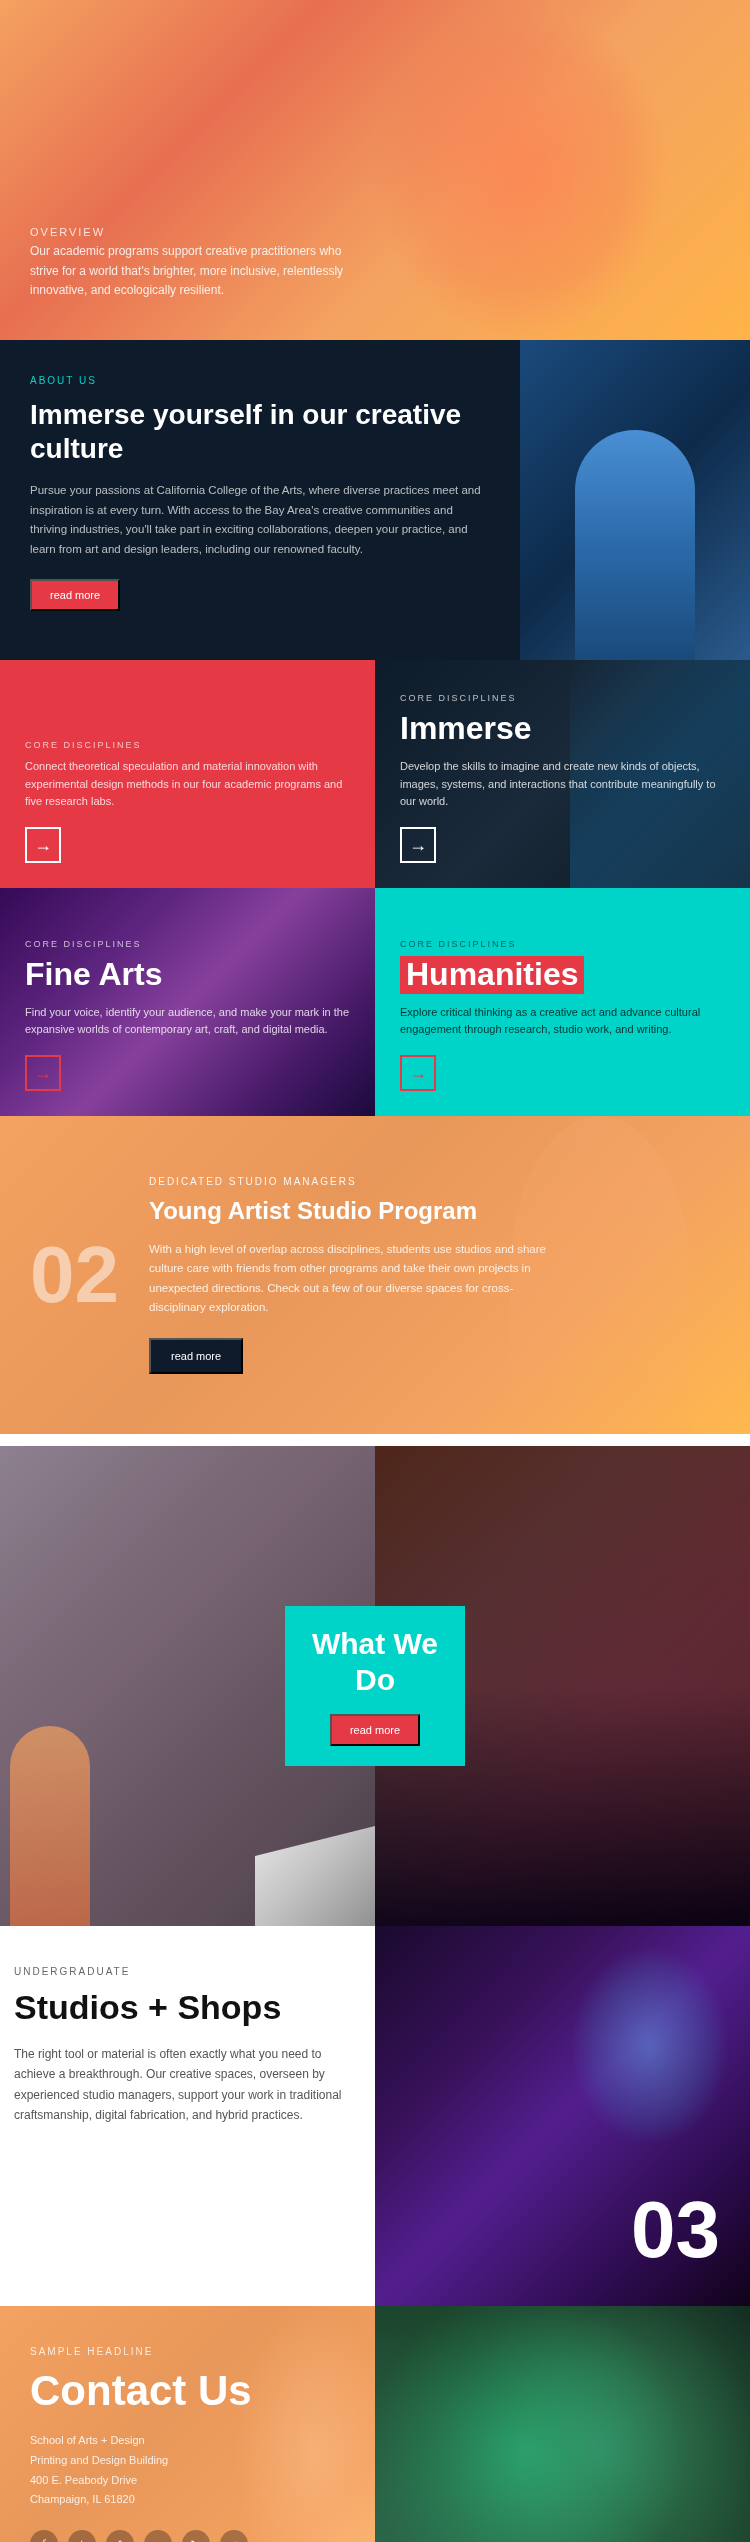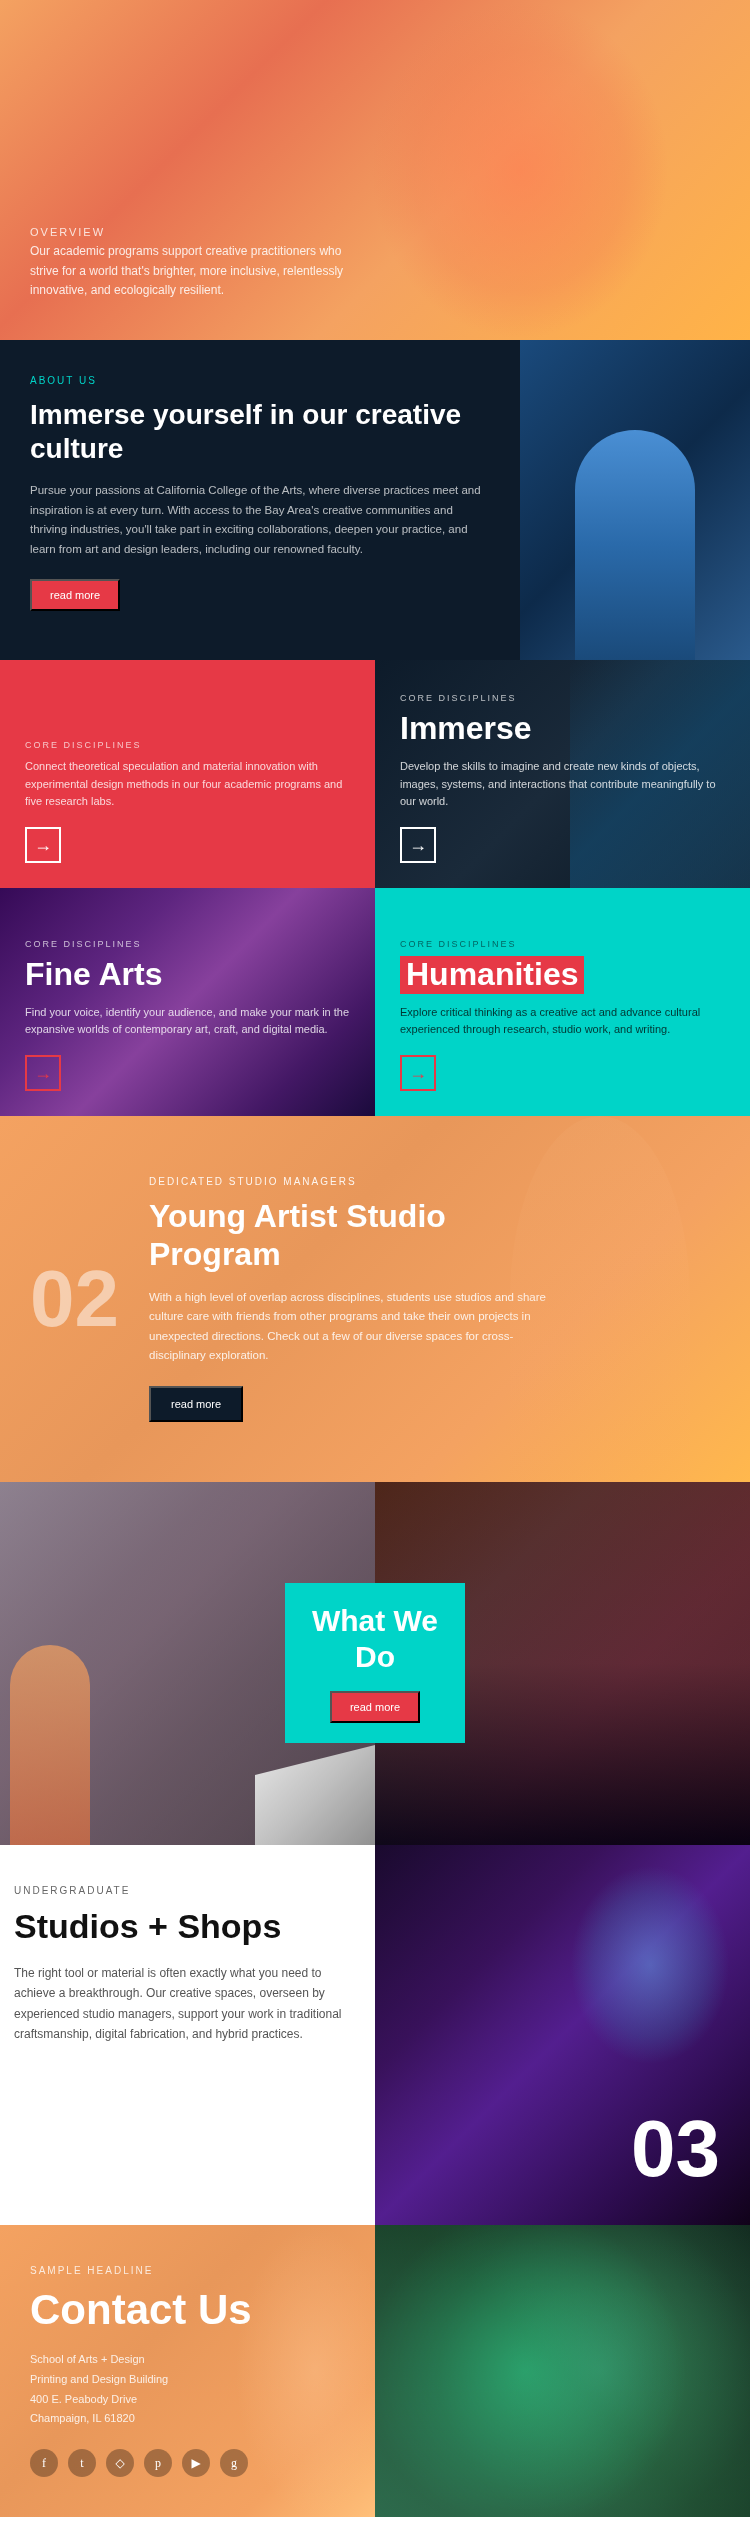--- a/index.html
+++ b/index.html
@@ -256,21 +256,21 @@
     .studio-content { max-width: 400px; }
     .studio-overline {
       font-size: 10px;
       letter-spacing: 2px;
       color: rgba(255,255,255,0.9);
       text-transform: uppercase;
       margin-bottom: 10px;
       font-family: Arial, sans-serif;
     }
     .studio-title {
-      font-size: 32px;
+      font-size: 24px;
       font-weight: 700;
       color: #fff;
       line-height: 1.2;
       margin-bottom: 14px;
       font-family: Arial, sans-serif;
     }
     .studio-desc {
       font-size: 11.5px;
       color: rgba(255,255,255,0.85);
       line-height: 1.7;
@@ -283,24 +283,25 @@
       color: #fff;
       font-size: 11px;
       padding: 10px 20px;
       font-family: Arial, sans-serif;
       cursor: pointer;
     }
 
     
     .what-section {
       width: 750px;
-      height: 363px;
+      height: 480px;
       display: grid;
       grid-template-columns: 1fr 1fr;
       position: relative;
+      margin-top: 12px;
     }
     .what-left {
       position: relative;
       overflow: hidden;
       background: #1a0a1e;
     }
     .what-left-bg {
       position: absolute;
       inset: 0;
       background: linear-gradient(135deg, #2a0a2e 0%, #4a1a3e 40%, #3a1530 80%, #1a0520 100%);
@@ -563,21 +564,21 @@
     <h3 class="disc-title disc-title-white">Fine Arts</h3>
     <p class="disc-desc disc-desc-light">Find your voice, identify your audience, and make your mark in the expansive worlds of contemporary art, craft, and digital media.</p>
     <div class="arrow-btn arrow-red">→</div>
   </div>
 
   <div class="discipline-card disc-humanities">
     <p class="disc-overline disc-overline-dark">CORE DISCIPLINES</p>
     <h3 class="disc-title">
       <span class="disc-title-red" style="background:#e63946;color:#fff;padding:0 6px 2px;">Humanities</span>
     </h3>
-    <p class="disc-desc disc-desc-dark">Explore critical thinking as a creative act and advance cultural experienced through research, studio work, and writing.</p>
+    <p class="disc-desc disc-desc-dark">Explore critical thinking as a creative act and advance cultural engagement through research, studio work, and writing.</p>
     <div class="arrow-btn arrow-red">→</div>
   </div>
 
 </section>
 
 <section class="studio-section">
   <div class="deco-person-studio"></div>
   <div class="studio-number">02</div>
   <div class="studio-content">
     <p class="studio-overline">DEDICATED STUDIO MANAGERS</p>

